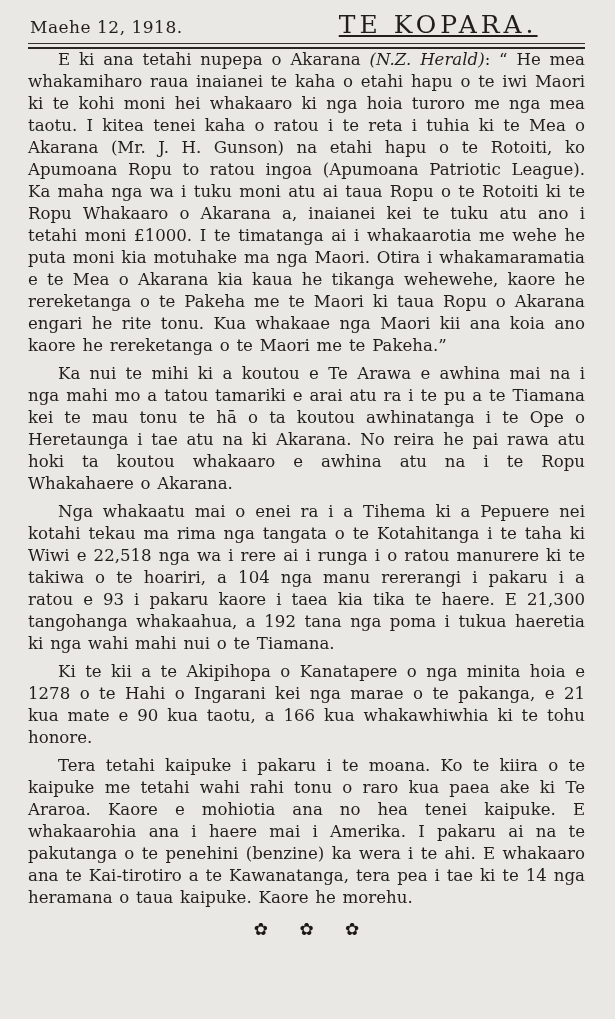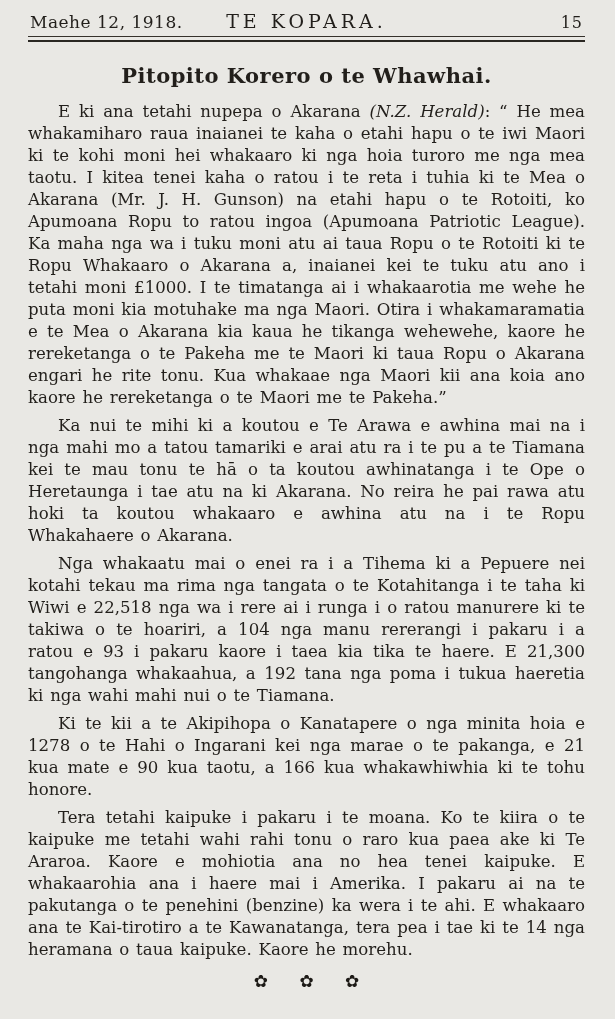--- a/index.html
+++ b/index.html
@@ -19,21 +19,21 @@
   }
   .page-header {
     display: flex;
     align-items: baseline;
     padding: 0 2px;
   }
   .page-header .left  { flex: 1; text-align: left; }
   .page-header .mid   { flex: 1.1; text-align: center; }
   .page-header .right { flex: 1; text-align: right; }
   .header-date { font-size: 17px; letter-spacing: 0.5px; }
-  .masthead    { font-size: 19px; letter-spacing: 4px; }
+  .masthead    { font-size: 25px; letter-spacing: 4px; text-decoration: underline; }
   .page-number { font-size: 16px; letter-spacing: 1px; }
   .header-rule {
     margin-top: 4px;
     height: 3px;
     border-top: 1px solid #35312b;
     border-bottom: 2px solid #2a2722;
   }
   .article-title {
     text-align: center;
     font-size: 21px;
@@ -62,26 +62,24 @@
   }
 </style>
 </head>
 <body>
 
 <div class="page">
 
   <div class="page-header">
     <span class="left header-date">Maehe 12, 1918.</span>
     <span class="mid masthead">TE KOPARA.</span>
-    <span class="right page-number">15</span>
   </div>
 
   <div class="header-rule"></div>
 
-  <h1 class="article-title">Pitopito Korero o te Whawhai.</h1>
 
   <div class="body-text">
     <p><span>E ki ana tetahi nupepa o Akarana </span><em>(N.Z. Herald)</em><span>: “ He mea whakamiharo raua inaianei te kaha o etahi hapu o te iwi Maori ki te kohi moni hei whakaaro ki nga hoia turoro me nga mea taotu.  I kitea tenei kaha o ratou i te reta i tuhia ki te Mea o Akarana (Mr. J. H. Gunson) na etahi hapu o te Rotoiti, ko Apumoana Ropu to ratou ingoa (Apumoana Patriotic League).  Ka maha nga wa i tuku moni atu ai taua Ropu o te Rotoiti ki te Ropu Whakaaro o Akarana a, inaianei kei te tuku atu ano i tetahi moni £1000.  I te timatanga ai i whakaarotia me wehe he puta moni kia motuhake ma nga Maori.  Otira i whakamaramatia e te Mea o Akarana kia kaua he tikanga wehewehe, kaore he rereketanga o te Pakeha me te Maori ki taua Ropu o Akarana engari he rite tonu.  Kua whakaae nga Maori kii ana koia ano kaore he rereketanga o te Maori me te Pakeha.”</span></p>
     <p>Ka nui te mihi ki a koutou e Te Arawa e awhina mai na i nga mahi mo a tatou tamariki e arai atu ra i te pu a te Tiamana kei te mau tonu te hā o ta koutou awhinatanga i te Ope o Heretaunga i tae atu na ki Akarana.  No reira he pai rawa atu hoki ta koutou whakaaro e awhina atu na i te Ropu Whakahaere o Akarana.</p>
     <p>Nga whakaatu mai o enei ra i a Tihema ki a Pepuere nei kotahi tekau ma rima nga tangata o te Kotahitanga i te taha ki Wiwi e 22,518 nga wa i rere ai i runga i o ratou manurere ki te takiwa o te hoariri, a 104 nga manu rererangi i pakaru i a ratou e 93 i pakaru kaore i taea kia tika te haere.  E 21,300 tangohanga whakaahua, a 192 tana nga poma i tukua haeretia ki nga wahi mahi nui o te Tiamana.</p>
     <p>Ki te kii a te Akipihopa o Kanatapere o nga minita hoia e 1278 o te Hahi o Ingarani kei nga marae o te pakanga, e 21 kua mate e 90 kua taotu, a 166 kua whakawhiwhia ki te tohu honore.</p>
     <p>Tera tetahi kaipuke i pakaru i te moana.  Ko te kiira o te kaipuke me tetahi wahi rahi tonu o raro kua paea ake ki Te Araroa.  Kaore e mohiotia ana no hea tenei kaipuke.  E whakaarohia ana i haere mai i Amerika.  I pakaru ai na te pakutanga o te penehini (benzine) ka wera i te ahi.  E whakaaro ana te Kai-tirotiro a te Kawanatanga, tera pea i tae ki te 14 nga heramana o taua kaipuke.  Kaore he morehu.</p>
   </div>
 
   <div class="ornament-row">

